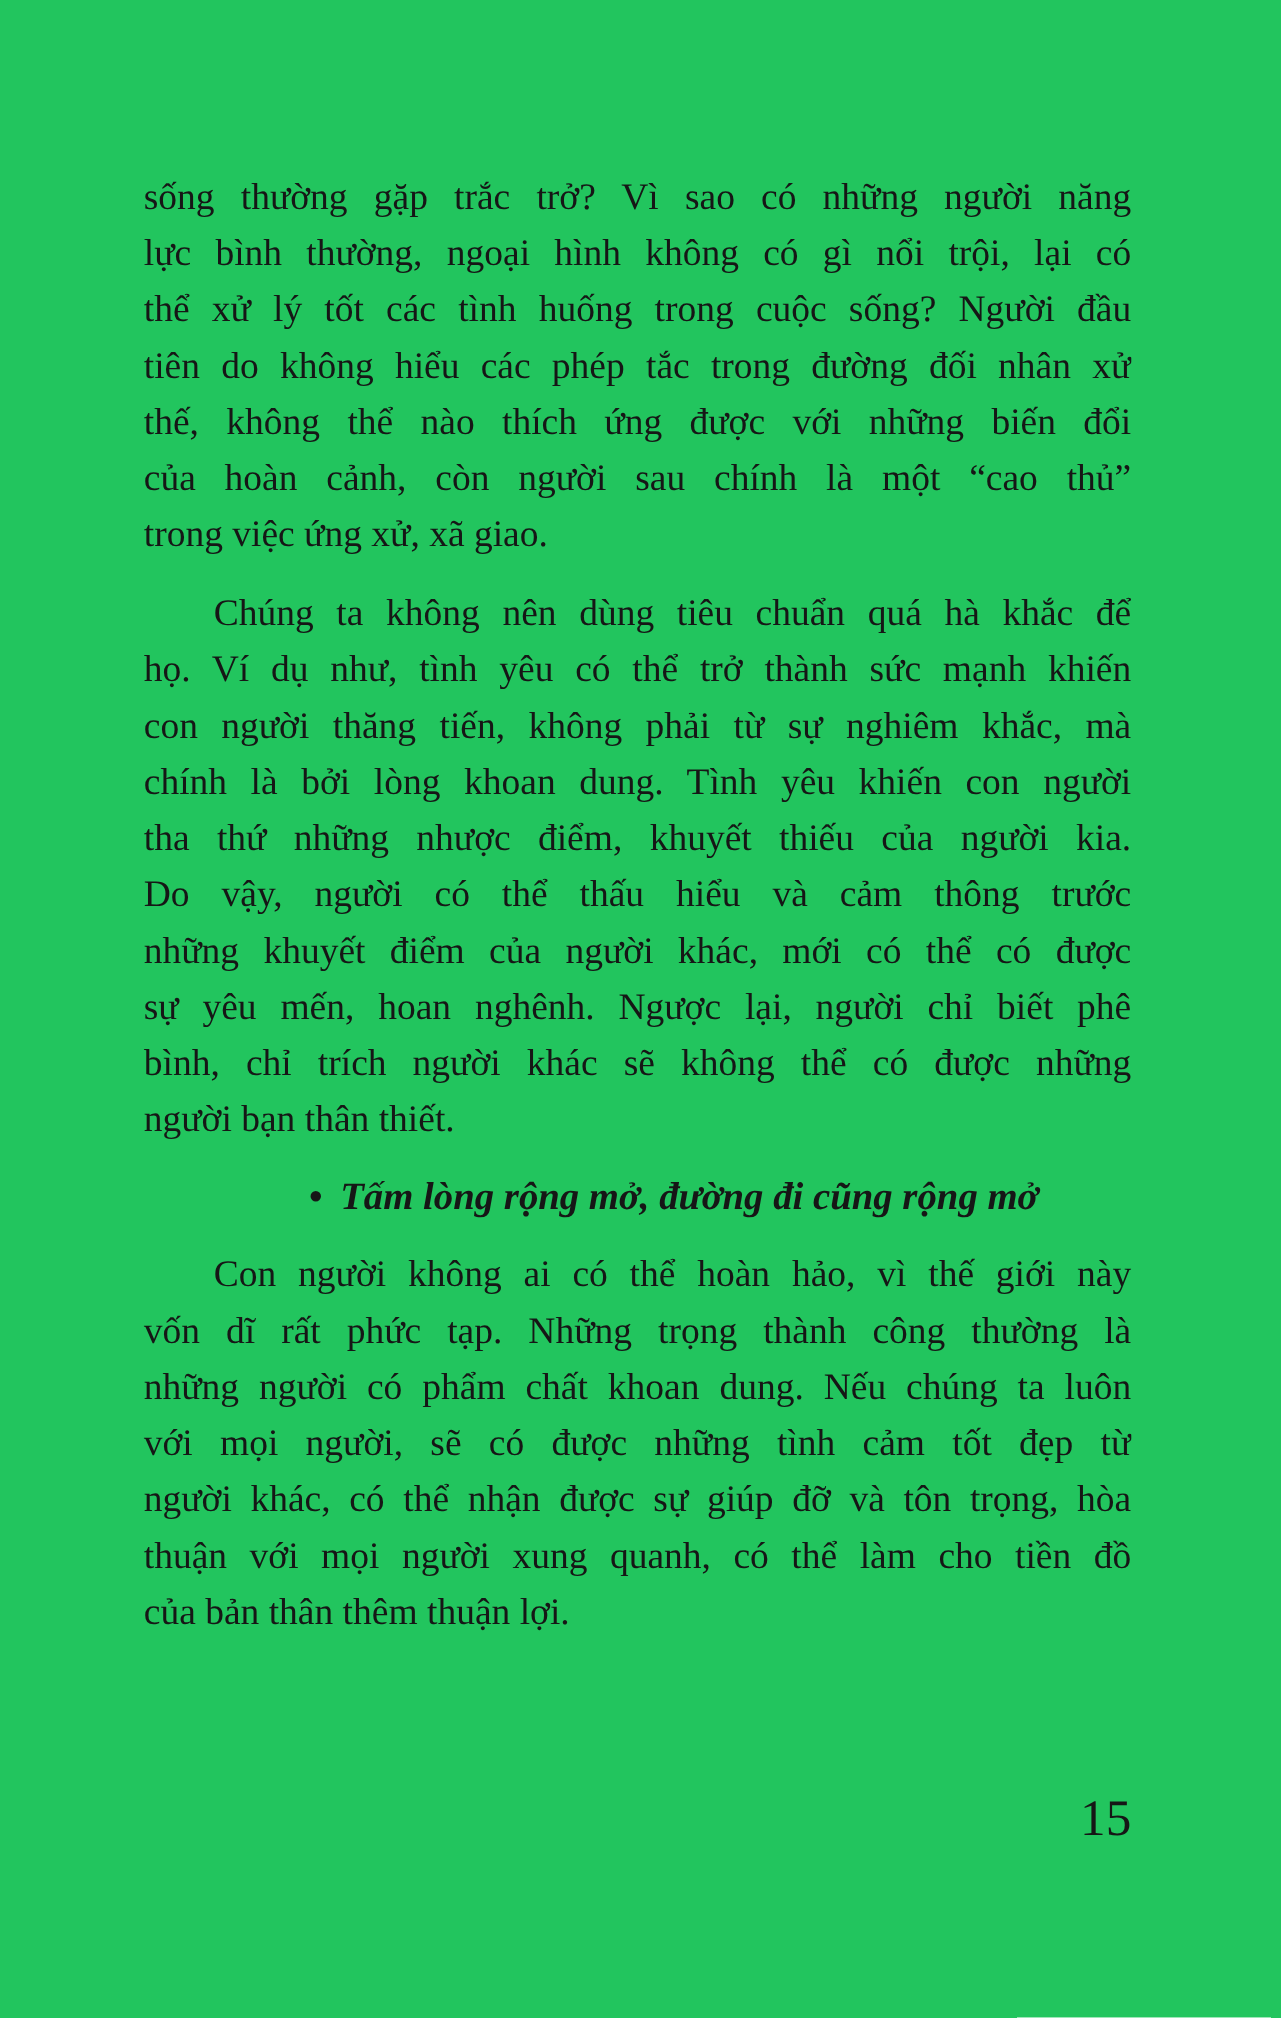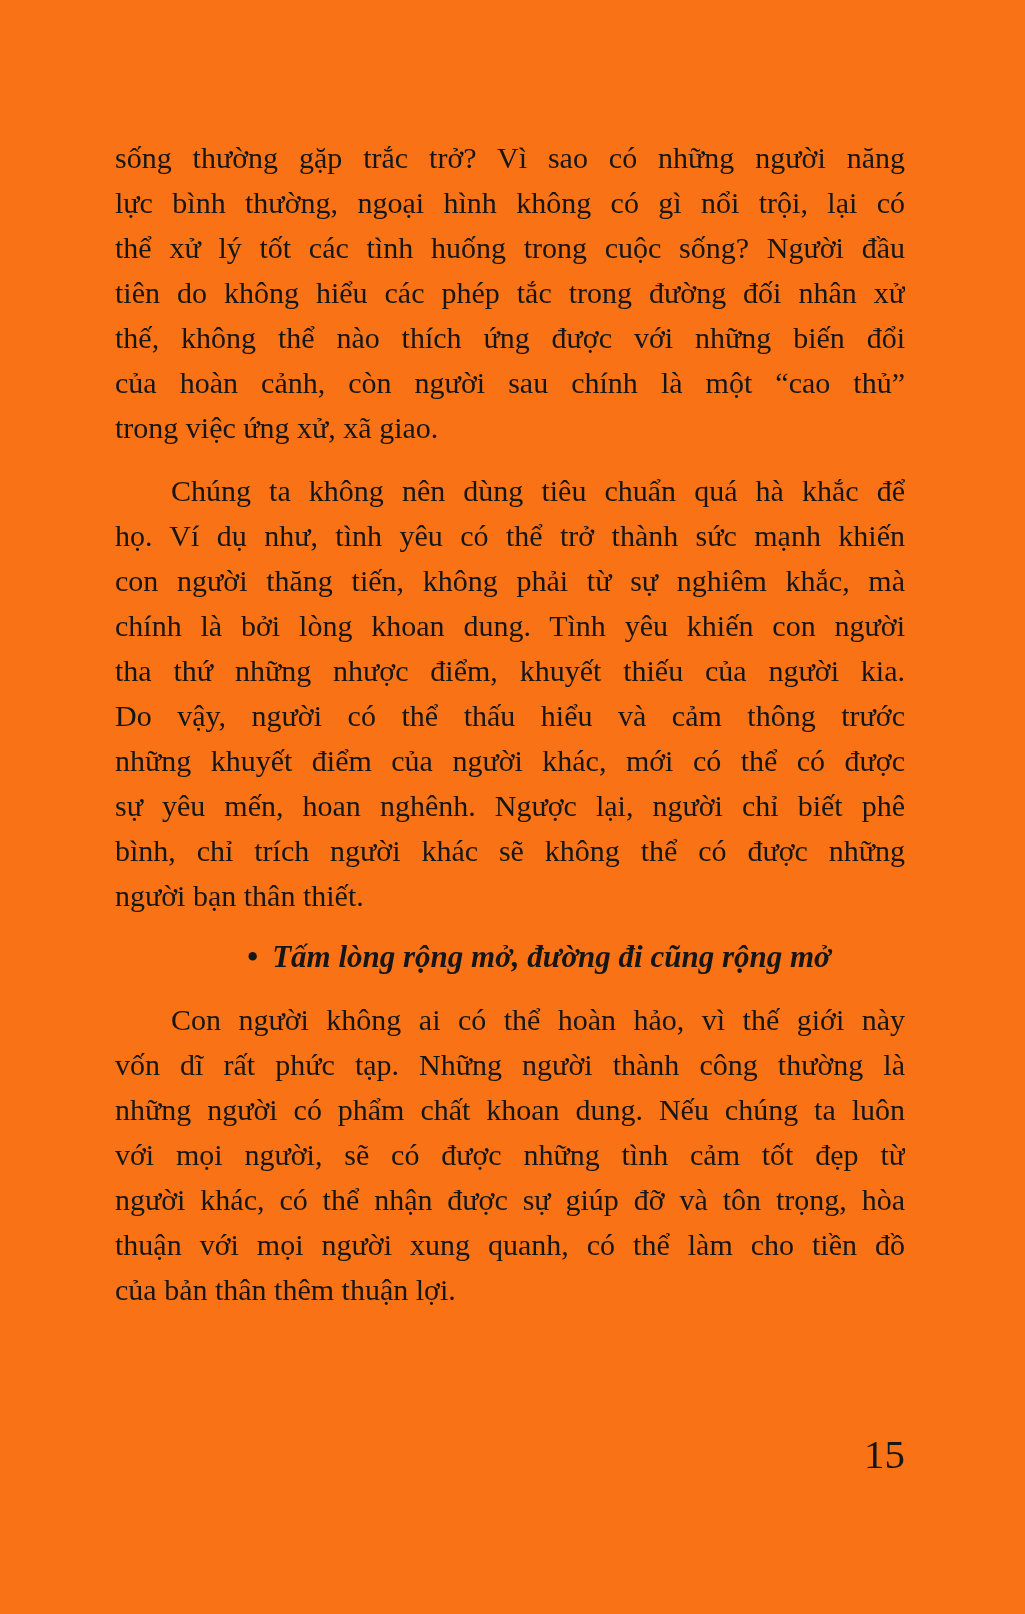--- a/index.html
+++ b/index.html
@@ -4,21 +4,21 @@
 <style>
   html, body {
     margin: 0;
     padding: 0;
     background: #ffffff;
   }
   .page {
     position: relative;
     width: 1025px;
     height: 1614px;
-    background: #f97316;
+    background: #22c55e;
     overflow: hidden;
     font-family: "Liberation Serif", "DejaVu Serif", serif;
     color: #161616;
   }
   .text-block {
     position: absolute;
     left: 115px;
     top: 135px;
     width: 790px;
     font-size: 30px;
@@ -87,21 +87,21 @@
         <div class="line">tha thứ những nhược điểm, khuyết thiếu của người kia.</div>
         <div class="line">Do vậy, người có thể thấu hiểu và cảm thông trước</div>
         <div class="line">những khuyết điểm của người khác, mới có thể có được</div>
         <div class="line">sự yêu mến, hoan nghênh. Ngược lại, người chỉ biết phê</div>
         <div class="line">bình, chỉ trích người khác sẽ không thể có được những</div>
         <div class="line last">người bạn thân thiết.</div>
       </div>
       <div class="heading"><span class="bullet">•</span><span class="heading-text">Tấm lòng rộng mở, đường đi cũng rộng mở</span></div>
       <div class="paragraph">
         <div class="line indent">Con người không ai có thể hoàn hảo, vì thế giới này</div>
-        <div class="line">vốn dĩ rất phức tạp. Những người thành công thường là</div>
+        <div class="line">vốn dĩ rất phức tạp. Những trọng thành công thường là</div>
         <div class="line">những người có phẩm chất khoan dung. Nếu chúng ta luôn</div>
         <div class="line">với mọi người, sẽ có được những tình cảm tốt đẹp từ</div>
         <div class="line">người khác, có thể nhận được sự giúp đỡ và tôn trọng, hòa</div>
         <div class="line">thuận với mọi người xung quanh, có thể làm cho tiền đồ</div>
         <div class="line last">của bản thân thêm thuận lợi.</div>
       </div>
     </div>
   <div class="page-number">15</div>
 </div>
 

